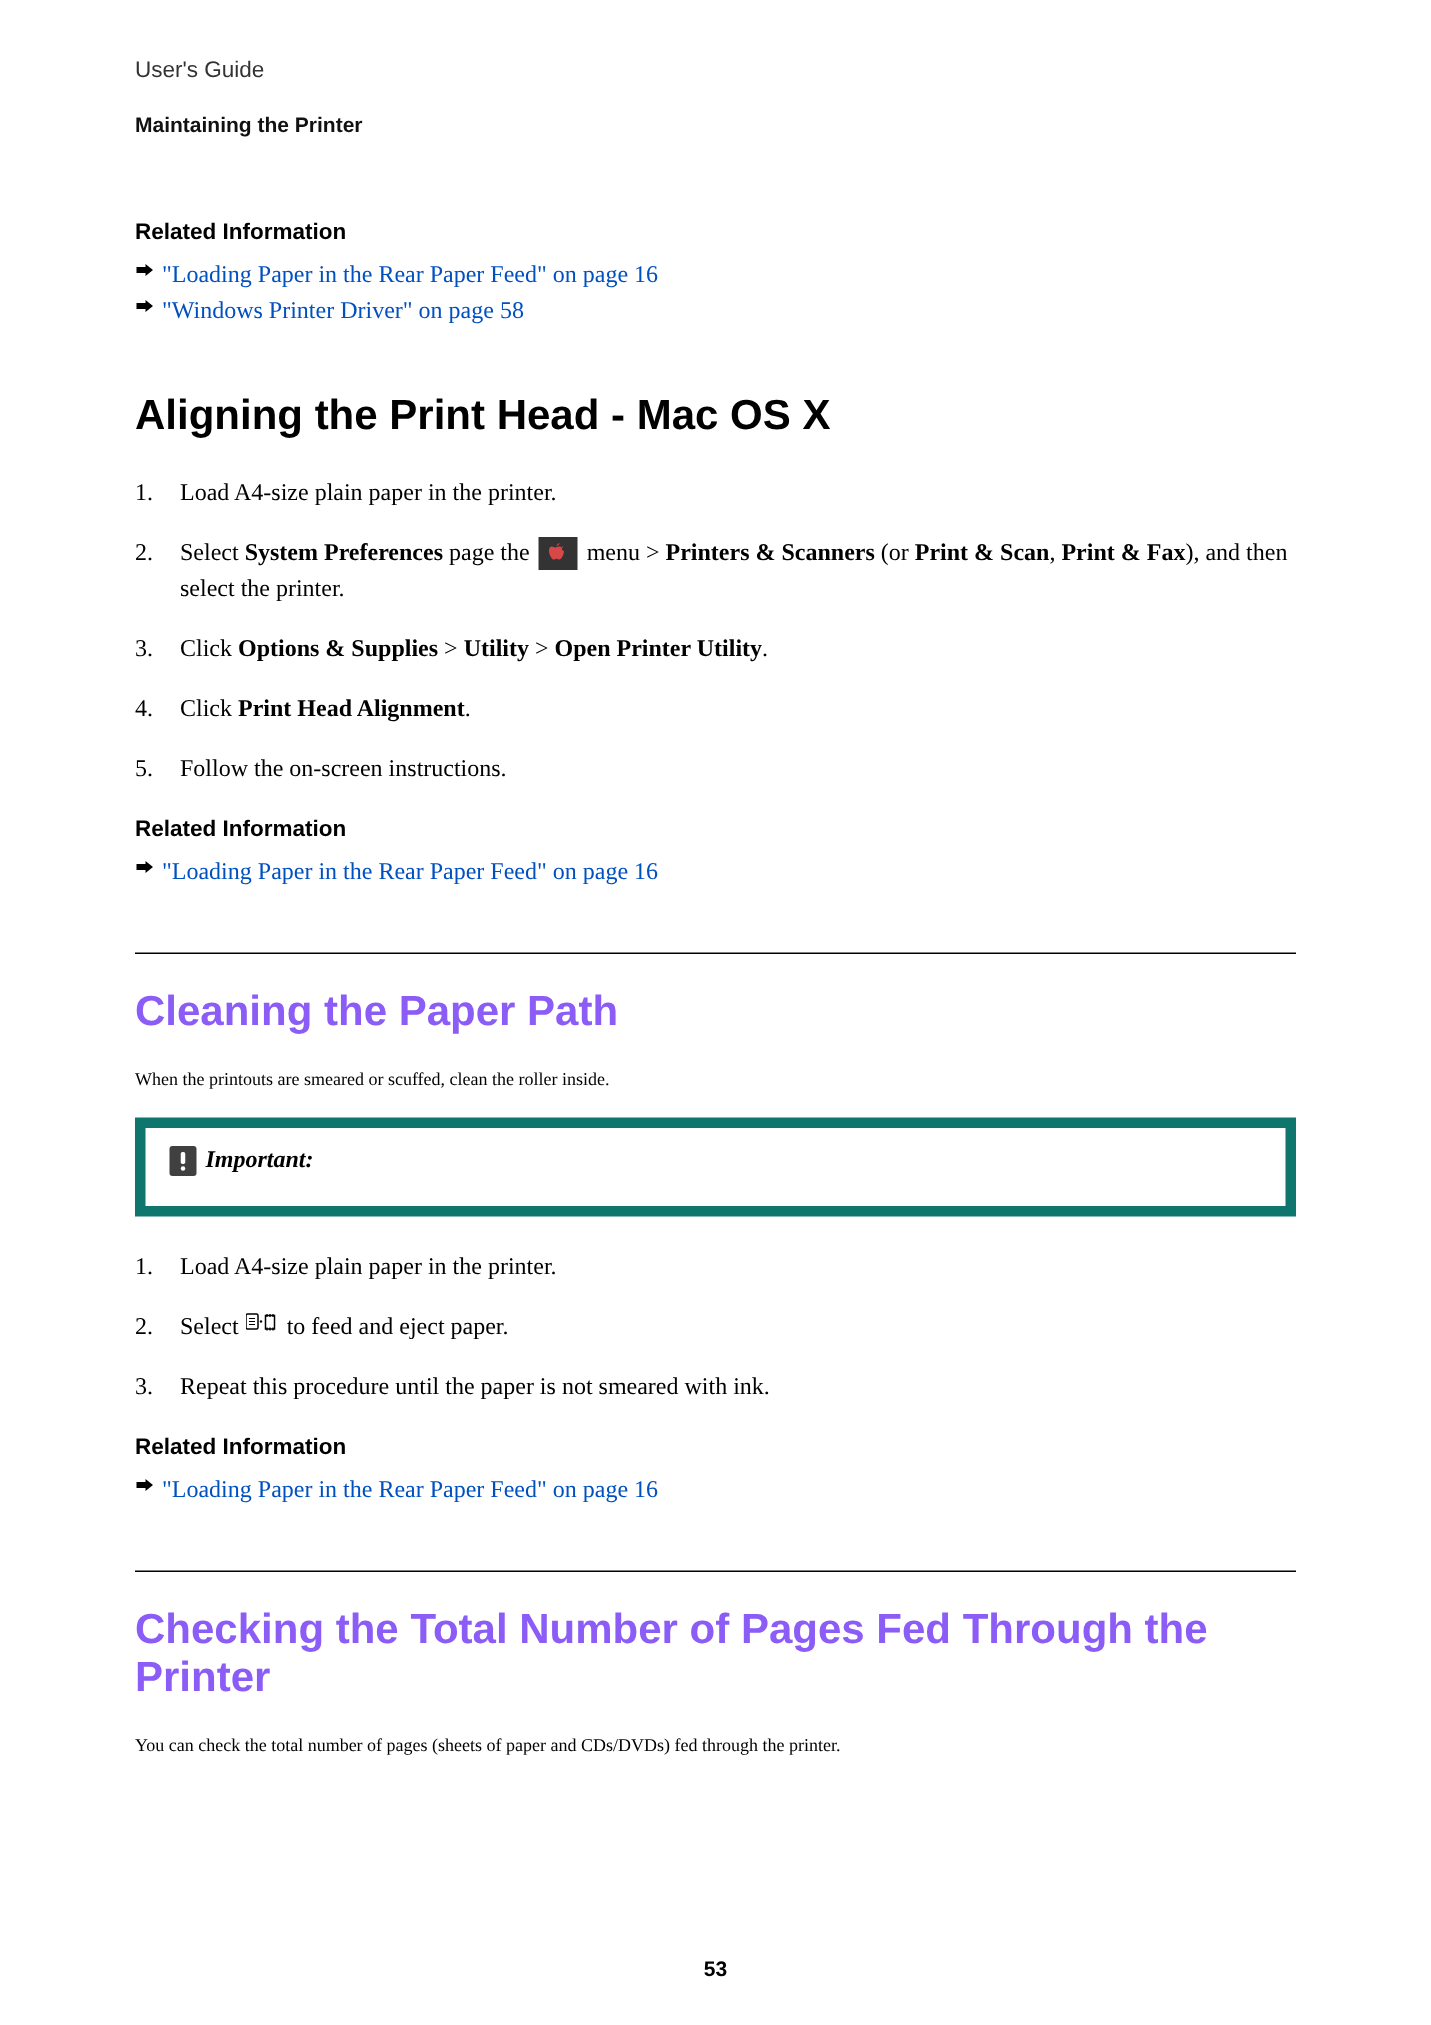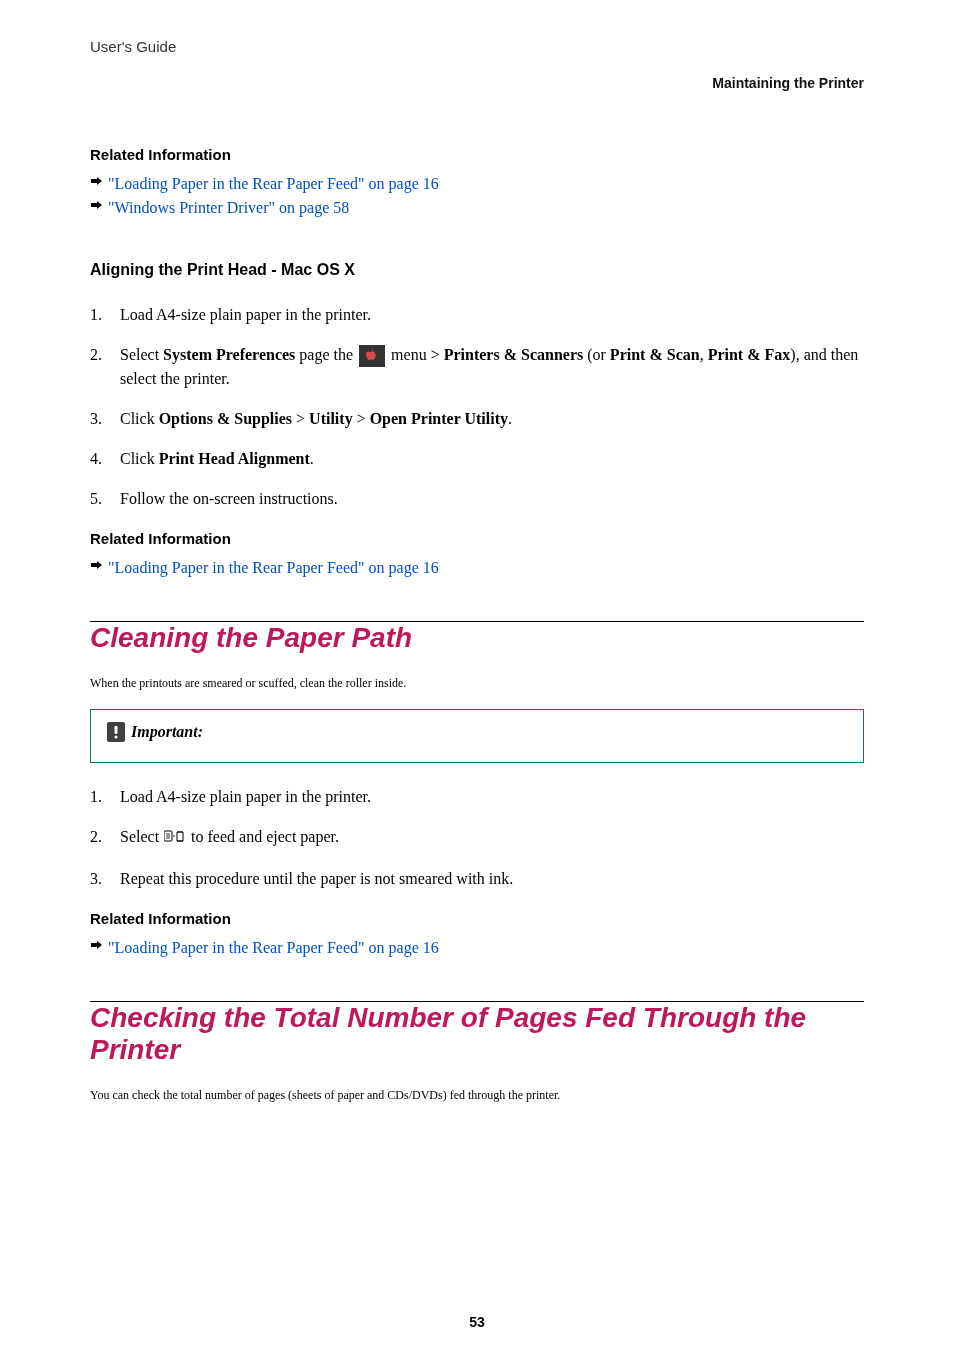--- a/index.html
+++ b/index.html
@@ -19,21 +19,21 @@
     .header-title {
       font-family: Arial, Helvetica, sans-serif;
       font-size: 15px;
       color: #333;
       margin-bottom: 20px;
     }
     .section-breadcrumb {
       font-family: Arial, Helvetica, sans-serif;
       font-weight: bold;
       font-size: 14px;
-      text-align: right;
+      text-align: left;
       color: #111;
       margin-bottom: 55px;
     }
     .related-heading {
       font-family: Arial, Helvetica, sans-serif;
       font-weight: bold;
       font-size: 15px;
       color: #000;
       margin-bottom: 12px;
       margin-top: 19px;
@@ -46,21 +46,21 @@
     }
     .link {
       color: #0050c0;
       font-family: "Times New Roman", Georgia, serif;
       font-size: 16px;
       text-decoration: none;
     }
     .h2 {
       font-family: Arial, Helvetica, sans-serif;
       font-weight: bold;
-      font-size: 16px;
+      font-size: 28px;
       color: #000;
       margin-top: 44px;
       margin-bottom: 24px;
     }
     .ol-item {
       display: flex;
       gap: 12px;
       font-family: "Times New Roman", Georgia, serif;
       font-size: 16px;
       line-height: 1.5;
@@ -85,33 +85,33 @@
       justify-content: center;
       margin: 0 2px;
     }
     .apple-icon svg {
       display: block;
     }
     .h1 {
       font-family: Arial, Helvetica, sans-serif;
       font-weight: bold;
       font-size: 28px;
-      color: #be185d;
+      color: #8b5cf6;
       border-top: 1px solid #000;
+      padding-top: 22px;
       margin-top: 44px;
       margin-bottom: 22px;
-      font-style: italic;
     }
     .body-text {
       font-family: "Times New Roman", Georgia, serif;
       font-size: 12px;
       margin-bottom: 18px;
     }
     .important-box {
-      border: 1px solid #0f766e;
+      border: 7px solid #0f766e;
       padding: 12px 24px 14px 16px;
       margin-bottom: 22px;
     }
     .important-title-row {
       display: flex;
       align-items: center;
       gap: 6px;
       margin-bottom: 6px;
     }
     .important-icon {
@@ -135,21 +135,21 @@
       font-size: 15.5px;
       padding-left: 24px;
     }
     .feed-icon {
       display: inline-block;
       vertical-align: middle;
       margin: 0 1px;
     }
     .page-number {
       position: absolute;
-      bottom: 20px;
+      bottom: 30px;
       left: 0;
       right: 0;
       text-align: center;
       font-family: Arial, Helvetica, sans-serif;
       font-weight: bold;
       font-size: 14px;
     }
     .related-block-spacer {
       margin-top: 18px;
     }

